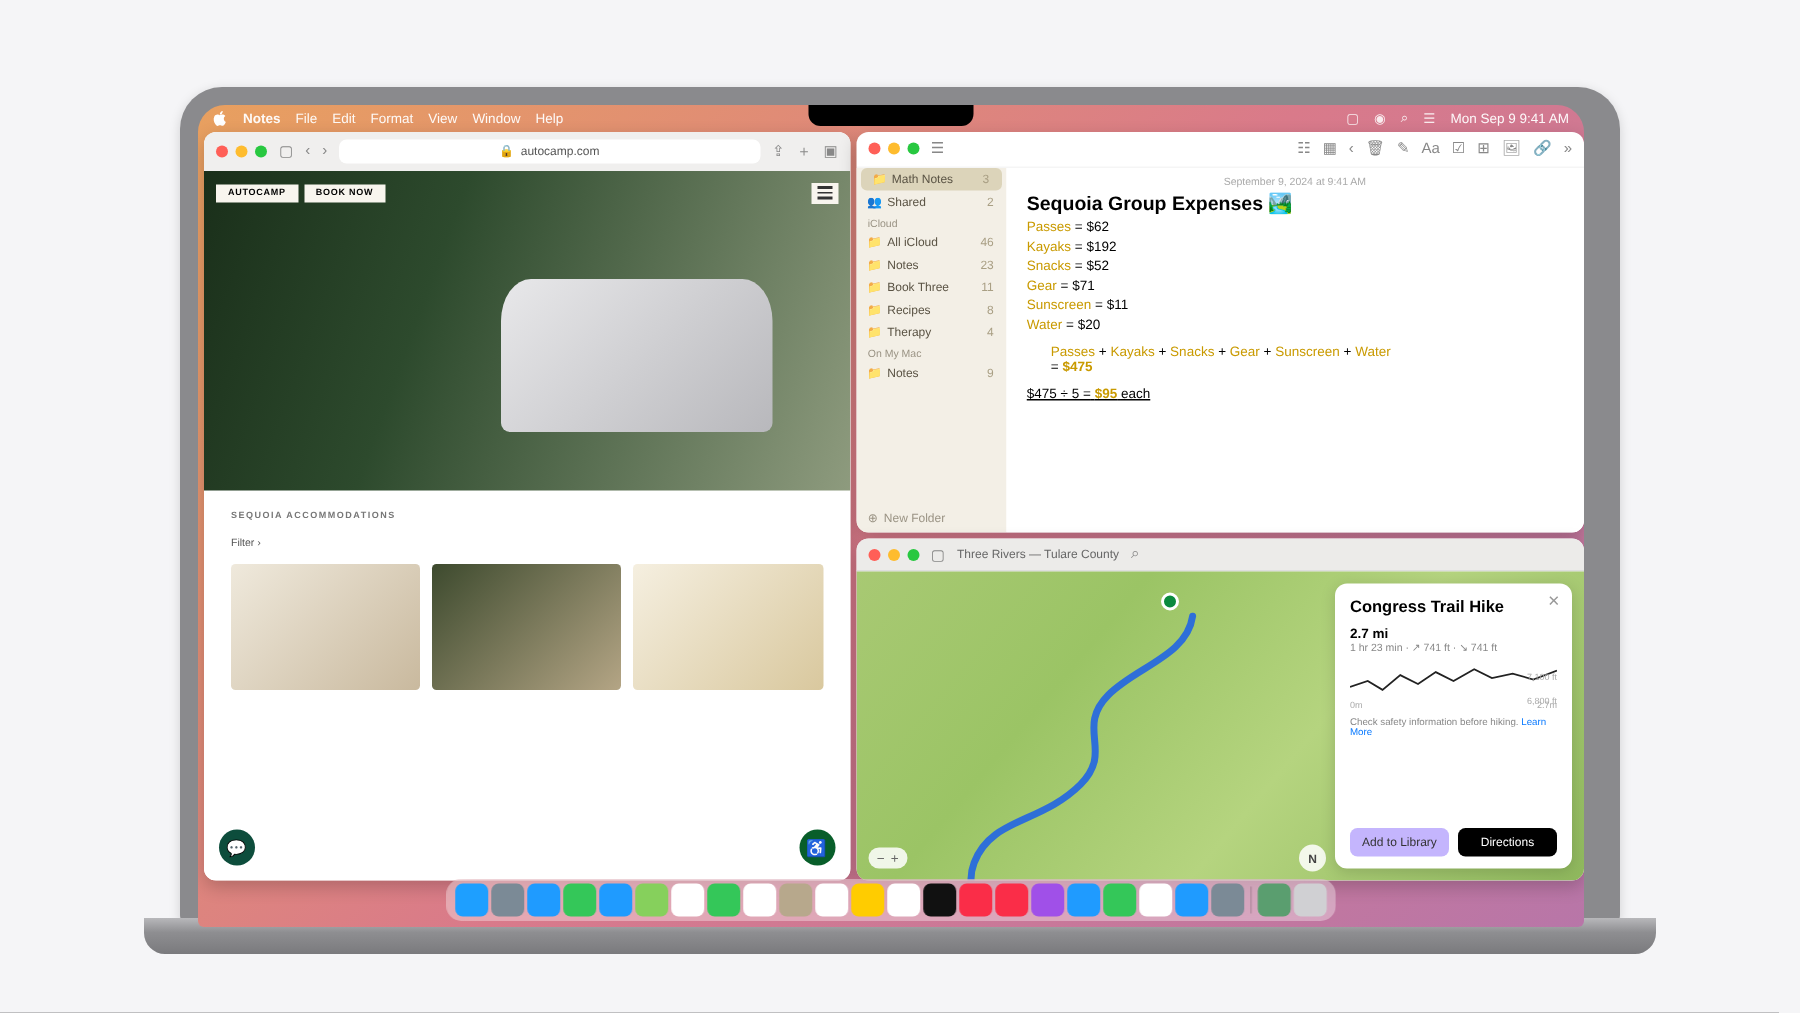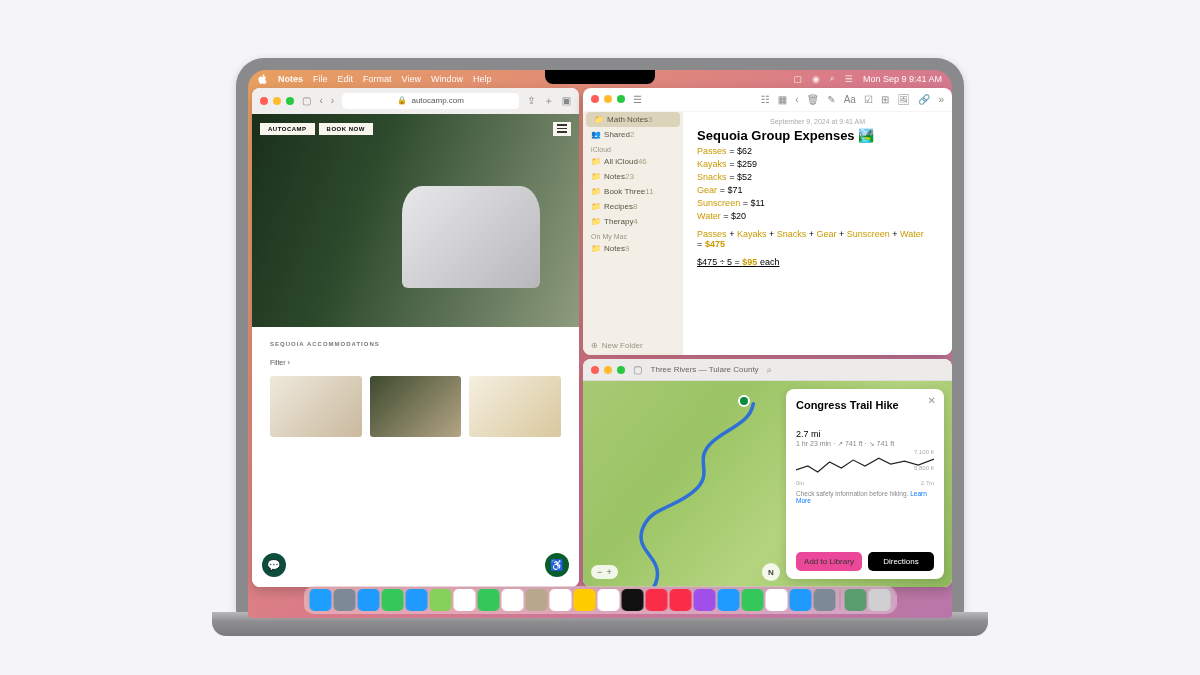--- a/index.html
+++ b/index.html
@@ -1,18 +1,18 @@
 <!DOCTYPE html>
 <html><head>
 <meta charset="utf-8">
 <style>
 * { margin: 0; padding: 0; box-sizing: border-box; font-family: -apple-system, BlinkMacSystemFont, "Helvetica Neue", sans-serif; }
 body { background: #f5f5f7; width: 1200px; height: 675px; overflow: hidden; display: flex; align-items: center; justify-content: center; }
 
-.laptop { width: 728px; height: 560px; background: #8a8a8d; border-radius: 28px 28px 8px 8px; padding: 12px 12px 0 12px; position: relative; box-shadow: 0 2px 8px rgba(0,0,0,0.15); }
+.laptop { width: 960px; height: 560px; background: #8a8a8d; border-radius: 28px 28px 8px 8px; padding: 12px 24px 0 12px; position: relative; box-shadow: 0 2px 8px rgba(0,0,0,0.15); }
 .laptop-base { position: absolute; bottom: -18px; left: -24px; right: -24px; height: 24px; background: linear-gradient(180deg, #b8b8bb 0%, #8e8e91 40%, #7a7a7d 100%); border-radius: 0 0 14px 14px; }
 .laptop-base::after { content:""; position:absolute; top:0; left:50%; transform:translateX(-50%); width:120px; height:6px; background: #6a6a6d; border-radius:0 0 6px 6px; }
 
 .screen { background: linear-gradient(135deg, #e8a05f 0%, #d97a8a 50%, #b876a8 100%); width: 100%; height: 100%; border-radius: 18px 18px 4px 4px; position: relative; overflow: hidden; }
 .notch { position: absolute; top: 0; left: 50%; transform: translateX(-50%); width: 110px; height: 14px; background: #000; border-radius: 0 0 8px 8px; z-index: 100; }
 
 .menubar { height: 18px; display: flex; align-items: center; justify-content: space-between; padding: 0 10px; color: rgba(255,255,255,0.95); font-size: 9px; font-weight: 500; }
 .menubar-left, .menubar-right { display: flex; gap: 10px; align-items: center; }
 .menubar-left span, .menubar-right span { cursor: default; }
 .apple-icon svg { width: 10px; height: 10px; fill: white; display:block; }
@@ -44,54 +44,54 @@
 .thumbs { display: flex; gap: 8px; padding: 0 18px; margin-top: 6px; }
 .thumb { flex: 1; aspect-ratio: 3/2; border-radius: 3px; }
 .thumb:nth-child(1){ background: linear-gradient(135deg,#efe9dc,#c9b99e);} 
 .thumb:nth-child(2){ background: linear-gradient(135deg,#3d4a2e,#b4a585);} 
 .thumb:nth-child(3){ background: linear-gradient(135deg,#f5efe0,#d9c89e);} 
 .fab { position: absolute; bottom: 10px; width: 24px; height: 24px; border-radius: 50%; display: flex; align-items: center; justify-content: center; color: #fff; font-size: 11px; }
 .fab.left { left: 10px; background: #0d4d3c; } .fab.right { right: 10px; background: #085e2a; }
 .notes-toolbar { height: 24px; display: flex; align-items: center; padding: 0 8px; gap: 8px; font-size: 9px; color: #888; border-bottom: 1px solid rgba(0,0,0,0.04); }
 .notes-wrap { display: flex; flex: 1; min-height: 0; }
 .notes-sidebar { width: 100px; background: #f3efe6; display: flex; flex-direction: column; font-size: 8px; overflow: hidden; }
-.sb-row { display: flex; justify-content: flex-start; padding: 3px 8px; color: #5a5344; align-items: center; }
+.sb-row { display: flex; justify-content: space-between; padding: 3px 8px; color: #5a5344; align-items: center; }
 .sb-row.sel { background: #dcd4ba; border-radius: 4px; margin: 0 3px; }
 .sb-head { font-size: 7px; color: #9a9384; padding: 4px 8px 1px; }
 .sb-row .ic { margin-right: 3px; color: #c9a84a; font-size: 8px; }
 .sb-row .ct { color: #a99f84; }
 .sb-foot { margin-top: auto; padding: 5px 8px; color: #9a9384; font-size: 8px; display:flex; gap:4px; align-items:center; }
 .notes-main { flex: 1; background: #fff; padding: 6px 14px; font-size: 9px; overflow: hidden; }
 .note-date { text-align: center; font-size: 7px; color: #aaa; }
 .note-title { font-weight: 700; font-size: 13px; margin-top: 3px; }
 .note-line { margin-top: 3px; }
 .var { color: #c99a00; font-weight: 500; }
-.note-calc { margin-top: 8px; }
+.note-calc { margin-top: 8px; margin-left: 16px; }
 .note-res { margin-top: 8px; text-decoration: underline; }
 .res { color: #c99a00; font-weight: 600; }
 
 
 .maps-toolbar { height: 22px; background: #ecebe9; display: flex; align-items: center; padding: 0 8px; gap: 8px; font-size: 8px; color: #666; border-bottom: 1px solid #ddd; }
 .maps-body { flex: 1; position: relative; background: linear-gradient(130deg, #a8c973 0%, #9bc465 30%, #b5d47f 60%, #8fb85d 100%); overflow: hidden; }
 .trail { position: absolute; inset: 0; }
 .trail path { stroke: #2e6fd8; stroke-width: 2.5; fill: none; stroke-linecap: round; }
 .pin { position: absolute; top: 14px; left: 42%; width: 12px; height: 12px; background: #0b8a3e; border: 2px solid #fff; border-radius: 50%; }
 .maps-card { position: absolute; top: 8px; right: 8px; bottom: 8px; width: 158px; background: #fff; border-radius: 8px; padding: 8px 10px; box-shadow: 0 2px 10px rgba(0,0,0,0.15); display: flex; flex-direction: column; }
 .card-close { position: absolute; top: 6px; right: 8px; font-size: 10px; color: #999; }
 .card-title { font-weight: 700; font-size: 11px; margin-top: 2px; }
-.card-dist { font-weight: 400; font-size: 9px; margin-top: 18px; }
+.card-dist { font-weight: 700; font-size: 9px; margin-top: 6px; }
 .card-sub { font-size: 7px; color: #888; margin-top: 1px; }
 .elev { height: 28px; margin-top: 4px; }
 .elev svg { width: 100%; height: 100%; }
 .card-axis { display: flex; justify-content: space-between; font-size: 6px; color: #aaa; }
 .card-warn { font-size: 6.5px; color: #888; margin-top: 4px; }
 .card-link { color: #0a7aff; }
 .card-btns { margin-top: auto; display: flex; gap: 6px; }
 .card-btn { flex: 1; font-size: 8px; padding: 5px 0; text-align: center; border-radius: 5px; }
-.btn-lib { background: #ec4899; color: #333; } .btn-dir { background: #000000; color: #fff; }
+.btn-lib { background: #c4b5fd; color: #333; } .btn-dir { background: #000000; color: #fff; }
 .map-ctrl { position: absolute; bottom: 8px; left: 8px; background: rgba(255,255,255,0.85); border-radius: 10px; padding: 2px 6px; font-size: 9px; color: #666; display:flex; gap:4px; }
 .compass { position: absolute; bottom: 6px; right: 172px; width: 18px; height: 18px; background: rgba(255,255,255,0.85); border-radius: 50%; font-size: 8px; display: flex; align-items:center; justify-content:center; color:#444; font-weight:600; }
 
 
 .dock { position: absolute; bottom: 4px; left: 50%; transform: translateX(-50%); height: 28px; background: rgba(255,255,255,0.35); backdrop-filter: blur(10px); border-radius: 10px; display: flex; align-items: center; padding: 0 6px; gap: 2px; }
 .dock-icon { width: 22px; height: 22px; border-radius: 5px; display:flex; align-items:center; justify-content:center; font-size:12px; color:#fff; }
 .dock-sep { width: 1px; height: 18px; background: rgba(0,0,0,0.15); margin: 0 2px; }
 </style>
 </head>
 <body>
@@ -233,21 +233,21 @@
               </div>
             <div class="sb-foot">
                 <span>⊕</span>
                 <span>New Folder</span>
               </div>
           </div>
           <div class="notes-main">
             <div class="note-date">September 9, 2024 at 9:41 AM</div>
             <div class="note-title">Sequoia Group Expenses 🏞️</div>
             <div class="note-line"><span class="var">Passes</span> = <span>$62</span></div>
-            <div class="note-line"><span class="var">Kayaks</span> = <span>$259</span></div>
+            <div class="note-line"><span class="var">Kayaks</span> = <span>$192</span></div>
             <div class="note-line"><span class="var">Snacks</span> = <span>$52</span></div>
             <div class="note-line"><span class="var">Gear</span> = <span>$71</span></div>
             <div class="note-line"><span class="var">Sunscreen</span> = <span>$11</span></div>
             <div class="note-line"><span class="var">Water</span> = <span>$20</span></div>
             <div class="note-calc">
               <span class="var">Passes</span> + <span class="var">Kayaks</span> + <span class="var">Snacks</span> + <span class="var">Gear</span> + <span class="var">Sunscreen</span> + <span class="var">Water</span><br>= <span class="res">$475</span>
             </div>
             <div class="note-res">
               <span>$475 ÷ 5 =</span> <span class="res">$95</span> <span>each</span>
             </div>

